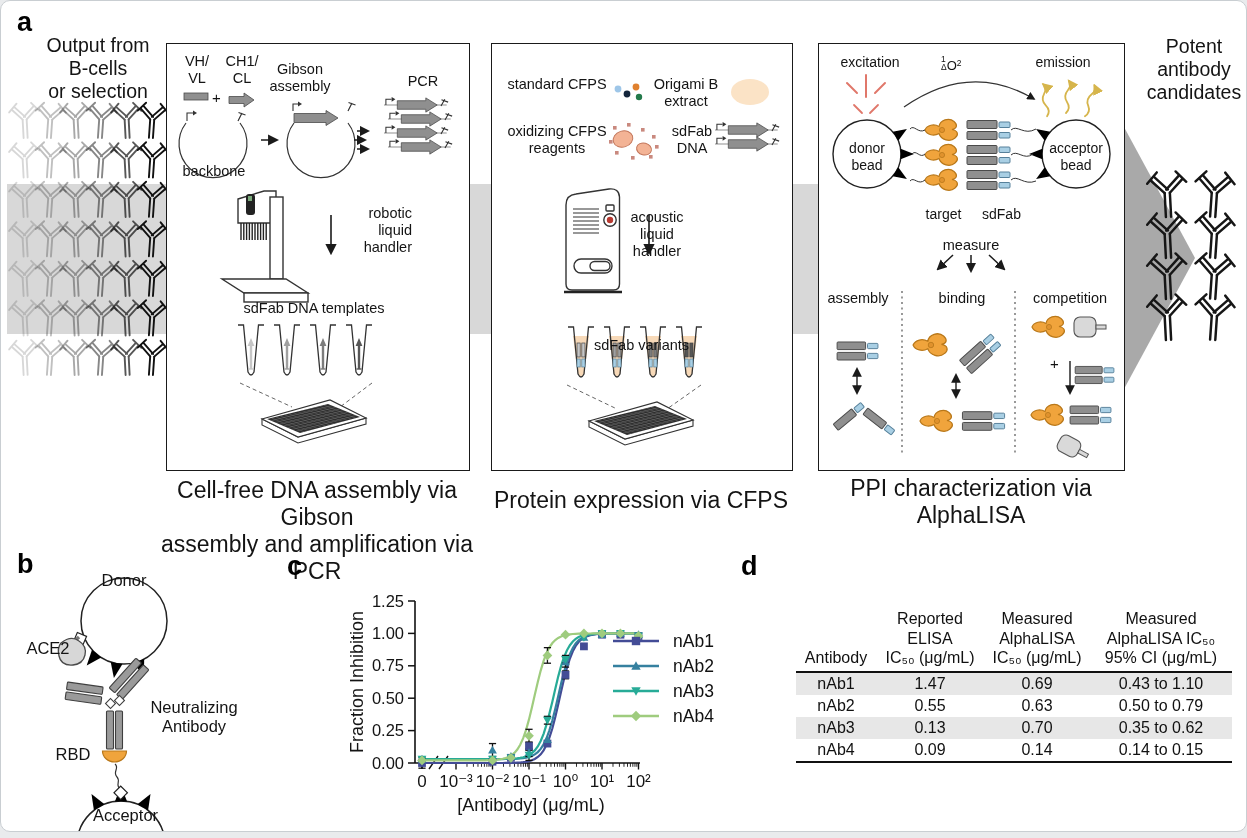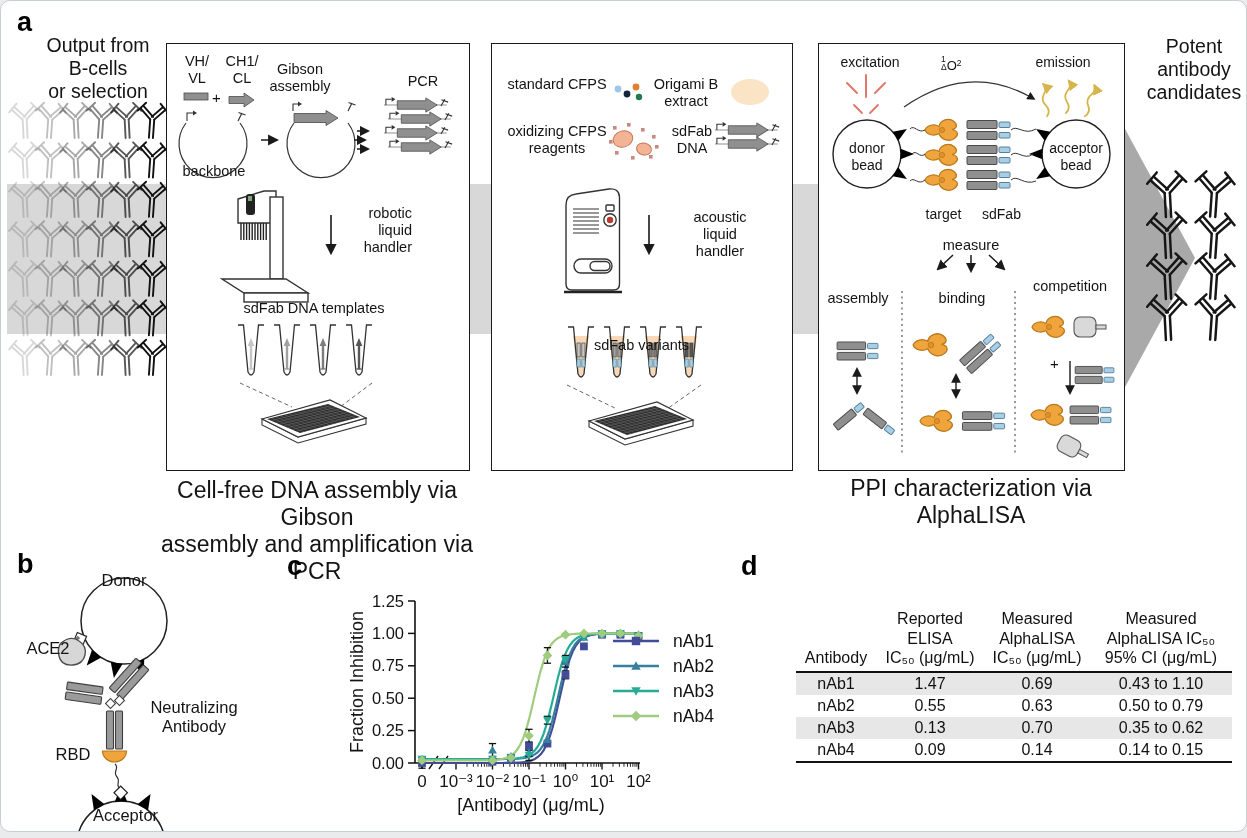--- a/index.html
+++ b/index.html
@@ -363,26 +363,29 @@
       <div>extract</div>
   </div>
   <div class="t fs14" style="left:500px;top:122px;width:112px;">
     <div>oxidizing CFPS</div>
       <div>reagents</div>
   </div>
   <div class="t fs14" style="left:666px;top:122px;width:50px;">
     <div>sdFab</div>
       <div>DNA</div>
   </div>
-  <div class="t fs14" style="left:681px;top:208px;width:76px;text-align:center;">
+  <div class="t fs14" style="left:618px;top:208px;width:76px;text-align:center;">
     <div>acoustic</div>
       <div>liquid</div>
       <div>handler</div>
   </div>
   <div class="t fs14" style="left:553px;top:304px;width:175px;margin-top:32px;">sdFab variants</div>
+  <div class="t fs17" style="left:478px;top:486px;width:324px;">
+    <div>Protein expression via CFPS</div>
+  </div>
 
   <div class="box" style="left:817px;top:42px;width:305px;height:426px;"></div>
   <svg style="left:817px;top:42px;" width="305" height="426">
     <g stroke="#e0776a" stroke-width="2" stroke-linecap="round">
       <path d="M48,32 V54"></path>
       <path d="M29,40 L39,50"></path>
       <path d="M67,40 L57,50"></path>
       <path d="M36,62 L44,70 M60,62 L52,70" stroke-width="1.8"></path>
     </g>
     <g fill="none" stroke="#d6b54c" stroke-width="1.8" stroke-linecap="round">
@@ -471,21 +474,21 @@
   </div>
   <div class="t fs13" style="left:1044px;top:139px;width:62px;">
     <div>acceptor</div>
       <div>bead</div>
   </div>
   <div class="t fs13" style="left:915px;top:205px;width:55px;">target</div>
   <div class="t fs13" style="left:973px;top:205px;width:55px;">sdFab</div>
   <div class="t fs14" style="left:930px;top:236px;width:80px;">measure</div>
   <div class="t fs14" style="left:823px;top:289px;width:68px;">assembly</div>
   <div class="t fs14" style="left:929px;top:289px;width:64px;">binding</div>
-  <div class="t fs14" style="left:1024px;top:277px;width:90px;">competition</div>
+  <div class="t fs14" style="left:1024px;top:289px;width:90px;">competition</div>
   <div class="plus" style="left:1049px;top:354px;">+</div>
   <div class="t fs17" style="left:800px;top:474px;width:340px;text-align:center;">
     <div>PPI characterization via AlphaLISA</div>
   </div>
 
   <div class="panel-label" style="left:16px;top:548px;">b</div>
   <svg style="left:12px;top:552px;" width="278" height="286">
     <g>
       <circle cx="111" cy="68" r="43" fill="#fff" stroke="#222" stroke-width="1.5"></circle>
       <polygon points="131.2,106.0 119.9,110.1 130.8,122.5" fill="#000"></polygon>

